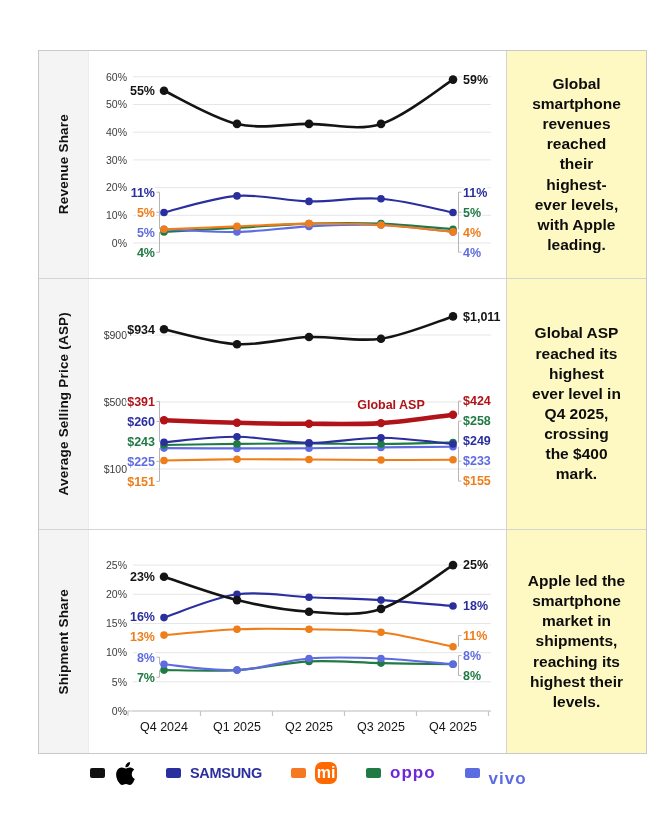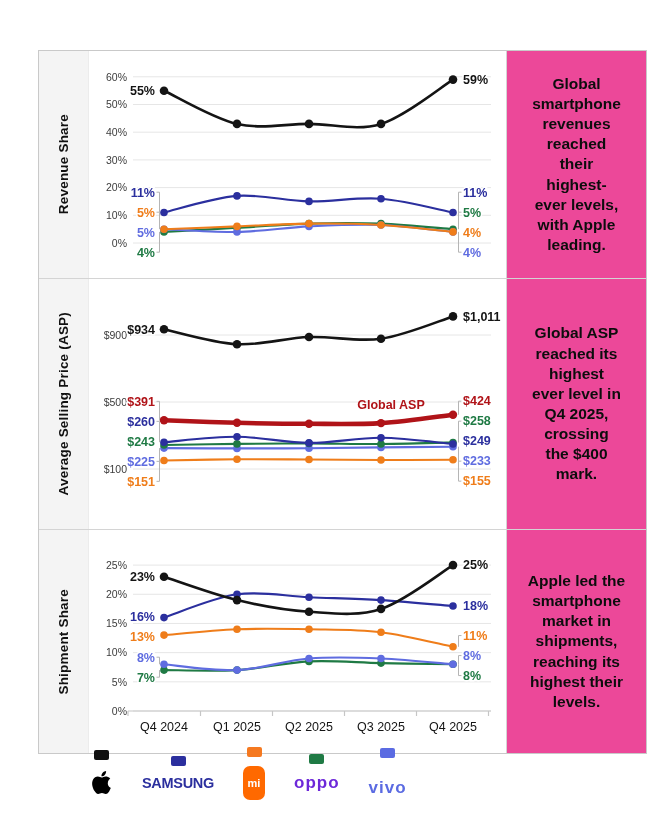--- a/index.html
+++ b/index.html
@@ -9,30 +9,30 @@
   .row{display:grid;grid-template-columns:50px 417px 1fr;border-bottom:1px solid #d4d4d4;}
   .row:last-child{border-bottom:none;}
   .r1{height:227px;}
   .r2{height:250px;}
   .r3{height:223px;}
   .ylab{background:#f4f4f4;display:flex;align-items:center;justify-content:center;border-right:1px solid #ececec;}
   .ylab span{writing-mode:vertical-rl;transform:rotate(180deg);font-weight:bold;font-size:13.5px;color:#111;letter-spacing:.2px;white-space:nowrap;}
   .chart-cell{position:relative;background:#fff;}
   .chart-cell svg{position:absolute;left:0;top:0;display:block;}
   .wm{position:absolute;left:38px;width:380px;text-align:center;font-weight:bold;font-size:44px;color:rgba(40,40,40,0.05);letter-spacing:3px;pointer-events:none;white-space:nowrap;overflow:hidden;}
-  .note{border-left:1px solid #d4d4d4;display:flex;align-items:center;justify-content:center;padding:4px 6px;background:#ec4899;}
+  .note{border-left:1px solid #d4d4d4;display:flex;align-items:center;justify-content:center;padding:4px 6px;background:#fef9c3;}
   .note div{white-space:pre-line;text-align:center;font-weight:bold;font-size:15.5px;line-height:1.3;color:#0d0d0d;}
   .legend{position:absolute;left:38px;top:755px;width:607px;height:36px;display:flex;align-items:center;gap:29px;padding-left:52px;box-sizing:border-box;}
-  .leg-item{display:flex;align-items:center;gap:9px;flex-direction:column;}
+  .leg-item{display:flex;align-items:center;gap:9px;}
   .swatch{width:15px;height:10px;border-radius:2px;display:inline-block;}
   .wordmark{font-weight:bold;}
   .wm-samsung{font-size:14.5px;letter-spacing:-0.3px;transform:scaleY(1.05);}
   .wm-oppo{font-size:17px;letter-spacing:1px;transform:scaleY(0.95);}
   .wm-vivo{font-size:17px;letter-spacing:1px;margin-top:11px;}
-  .mi-box{width:22px;height:34px;border-radius:7px;display:flex;align-items:center;justify-content:center;color:#fff;font-weight:bold;font-size:11px;}
+  .mi-box{width:22px;height:22px;border-radius:7px;display:flex;align-items:center;justify-content:center;color:#fff;font-weight:bold;font-size:16px;}
   .apple-svg{display:block;}
 </style>
 </head>
 <body>
 
 <div class="page">
   <div class="wm" style="top:140px;">Counterpoint</div>
   <div class="wm" style="top:420px;">Counterpoint</div>
   <div class="wm" style="top:615px;">Counterpoint</div>
 

